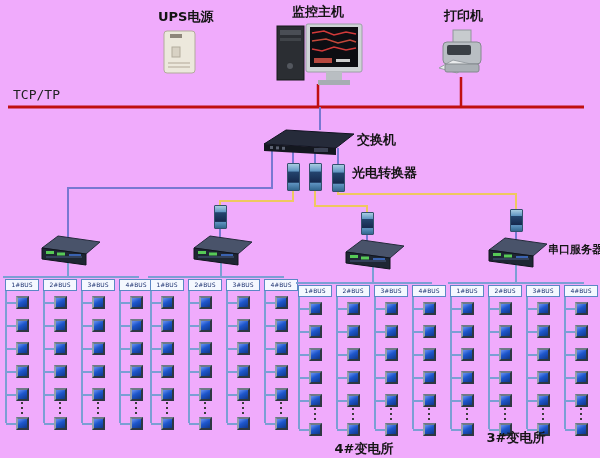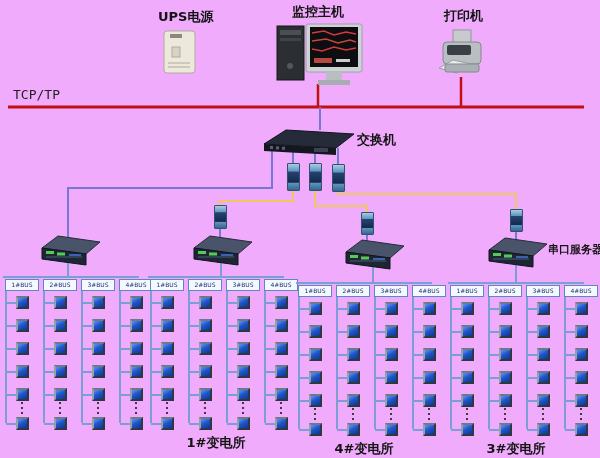--- a/index.html
+++ b/index.html
@@ -104,20 +104,21 @@
     <rect x="12" y="22" width="3" height="3" fill="#5a6070"></rect>
     <rect x="18" y="22.4" width="3" height="3" fill="#5a6070"></rect>
     <rect x="24" y="22.8" width="3" height="3" fill="#5a6070"></rect>
     <rect x="56" y="24" width="14" height="4" fill="#3c4254"></rect>
   </svg>
   <div class="lbl" style="left:357px;top:131px;">交换机</div>
 
   <div class="conv" style="left:287px;top:163px;height:26px;"></div>
   <div class="conv" style="left:309px;top:163px;height:26px;"></div>
   <div class="conv" style="left:332px;top:164px;height:26px;"></div>
+  <div class="lbl" style="left:352px;top:164px;">光电转换器</div>
 
   <div class="conv" style="left:214px;top:205px;height:22px;"></div>
   <div class="conv" style="left:361px;top:212px;height:21px;"></div>
   <div class="conv" style="left:510px;top:209px;height:21px;"></div>
 
   <svg class="dev srv" style="left:40px;top:234px;" width="62" height="32">
       <use href="#srvshape"></use>
     </svg>
   <svg class="dev srv" style="left:192px;top:234px;" width="62" height="32">
       <use href="#srvshape"></use>
@@ -277,21 +278,20 @@
         <div class="meter" style="left: 127px; top: 66px;"></div>
         <div class="stub" style="left: 117px; top: 95px; width: 10px;"></div>
         <div class="meter" style="left: 127px; top: 89px;"></div>
         <div class="stub" style="left: 117px; top: 118px; width: 10px;"></div>
         <div class="meter" style="left: 127px; top: 112px;"></div>
         <div class="dot" style="left: 132px; top: 126px;"></div>
         <div class="dot" style="left: 132px; top: 131px;"></div>
         <div class="dot" style="left: 132px; top: 136px;"></div>
         <div class="stub" style="left: 117px; top: 147px; width: 10px;"></div>
         <div class="meter" style="left: 127px; top: 141px;"></div>
-        <div class="glabel" style="left: 0px; top: 158px;">1#变电所</div>
       </div>
       <div style="position: absolute; left: 296px; top: 282px; width: 136px; height: 180px;">
         <div class="busbar" style="left: 0px; top: 0px; width: 136px;"></div>
         <div class="hdr" style="left: 2px; top: 3px;">1#BUS</div>
         <div class="colline" style="left: 2px; top: 15px; height: 132px;"></div>
         <div class="stub" style="left: 3px; top: 26px; width: 10px;"></div>
         <div class="meter" style="left: 13px; top: 20px;"></div>
         <div class="stub" style="left: 3px; top: 49px; width: 10px;"></div>
         <div class="meter" style="left: 13px; top: 43px;"></div>
         <div class="stub" style="left: 3px; top: 72px; width: 10px;"></div>
@@ -421,17 +421,17 @@
         <div class="meter" style="left: 127px; top: 66px;"></div>
         <div class="stub" style="left: 117px; top: 95px; width: 10px;"></div>
         <div class="meter" style="left: 127px; top: 89px;"></div>
         <div class="stub" style="left: 117px; top: 118px; width: 10px;"></div>
         <div class="meter" style="left: 127px; top: 112px;"></div>
         <div class="dot" style="left: 132px; top: 126px;"></div>
         <div class="dot" style="left: 132px; top: 131px;"></div>
         <div class="dot" style="left: 132px; top: 136px;"></div>
         <div class="stub" style="left: 117px; top: 147px; width: 10px;"></div>
         <div class="meter" style="left: 127px; top: 141px;"></div>
-        <div class="glabel" style="left: 0px; top: 158px;">3#变电所</div>
+        <div class="glabel" style="left: 0px; top: 147px;">3#变电所</div>
       </div>
     </div>
 
 </div>
 
 </body></html>

